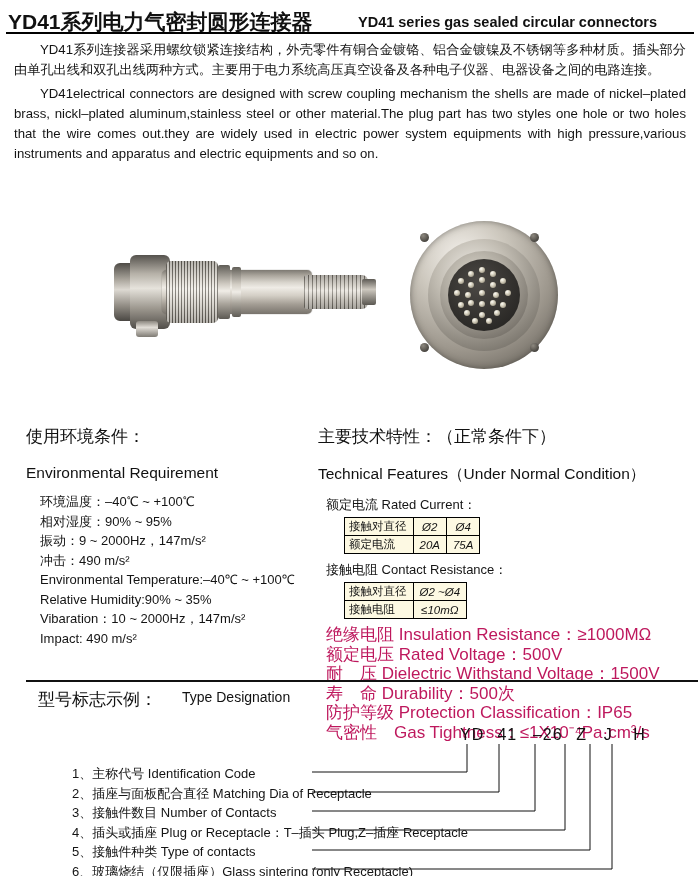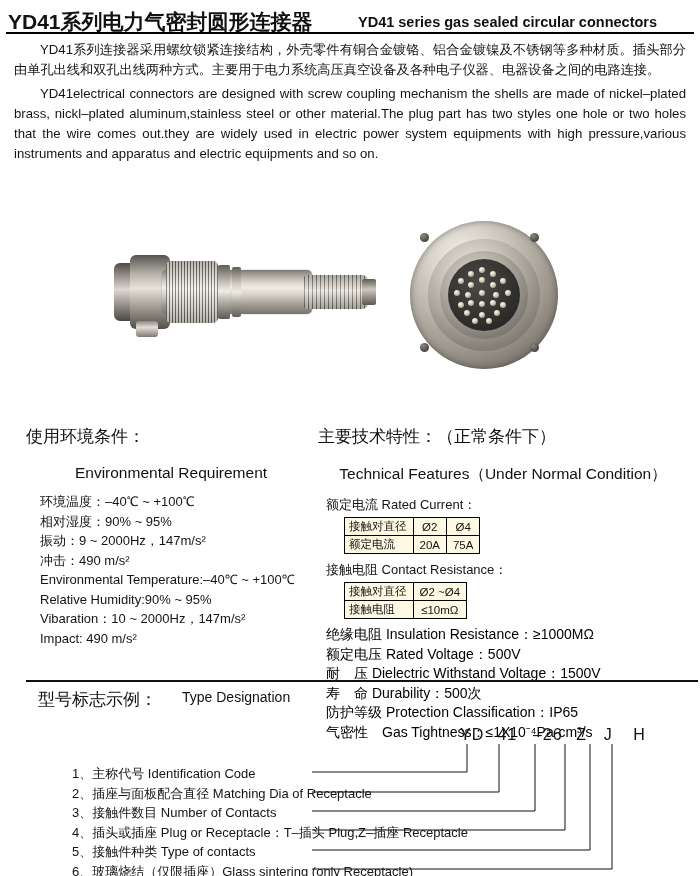--- a/index.html
+++ b/index.html
@@ -269,21 +269,20 @@
     font-size: 17px;
     color: #111;
     margin: 0 0 16px 0;
     white-space: nowrap;
   }
   .sec-title-en {
     font-size: 15.5px;
     color: #111;
     margin: 0 0 10px 0;
     white-space: nowrap;
-    text-align: center;
   }
   .spec-list {
     margin: 0;
     padding: 0 0 0 14px;
     list-style: none;
   }
   .spec-list li {
     font-size: 13px;
     line-height: 19.5px;
     color: #141414;
@@ -312,28 +311,29 @@
     white-space: nowrap;
     color: #141414;
   }
   .mini-table td.hdr {
     background: #fdf9e3;
     text-align: left;
     padding-left: 4px;
   }
   .mini-table td.val {
     background: #fdf9e3;
+    font-style: italic;
   }
   .spec-lines {
     margin-top: 4px;
   }
   .spec-lines div {
-    font-size: 14px;
+    font-size: 17px;
     line-height: 19.5px;
-    color: #000000;
+    color: #be185d;
     padding-left: 8px;
     white-space: nowrap;
   }
 
   
   .type-sec {
     position: absolute;
     left: 12px;
     top: 680px;
     width: 700px;
@@ -465,21 +465,21 @@
 
   <div class="spec-left">
     <div class="sec-title-cn">使用环境条件：</div>
     <div class="sec-title-en">Environmental Requirement</div>
     <ul class="spec-list">
       <li>环境温度：–40℃ ~ +100℃</li>
       <li>相对湿度：90% ~ 95%</li>
       <li>振动：9 ~ 2000Hz，147m/s²</li>
       <li>冲击：490 m/s²</li>
       <li>Environmental Temperature:–40℃ ~ +100℃</li>
-      <li>Relative Humidity:90% ~ 95%</li>
+      <li>Relative Humidity:90% ~ 35%</li>
       <li>Vibaration：10 ~ 2000Hz，147m/s²</li>
       <li>Impact: 490 m/s²</li>
     </ul>
   </div>
 
   <div class="spec-right">
     <div class="sec-title-cn">主要技术特性：（正常条件下）</div>
     <div class="sec-title-en">Technical Features（Under Normal Condition）</div>
 
     <div class="label-line">额定电流 Rated Current：</div>

